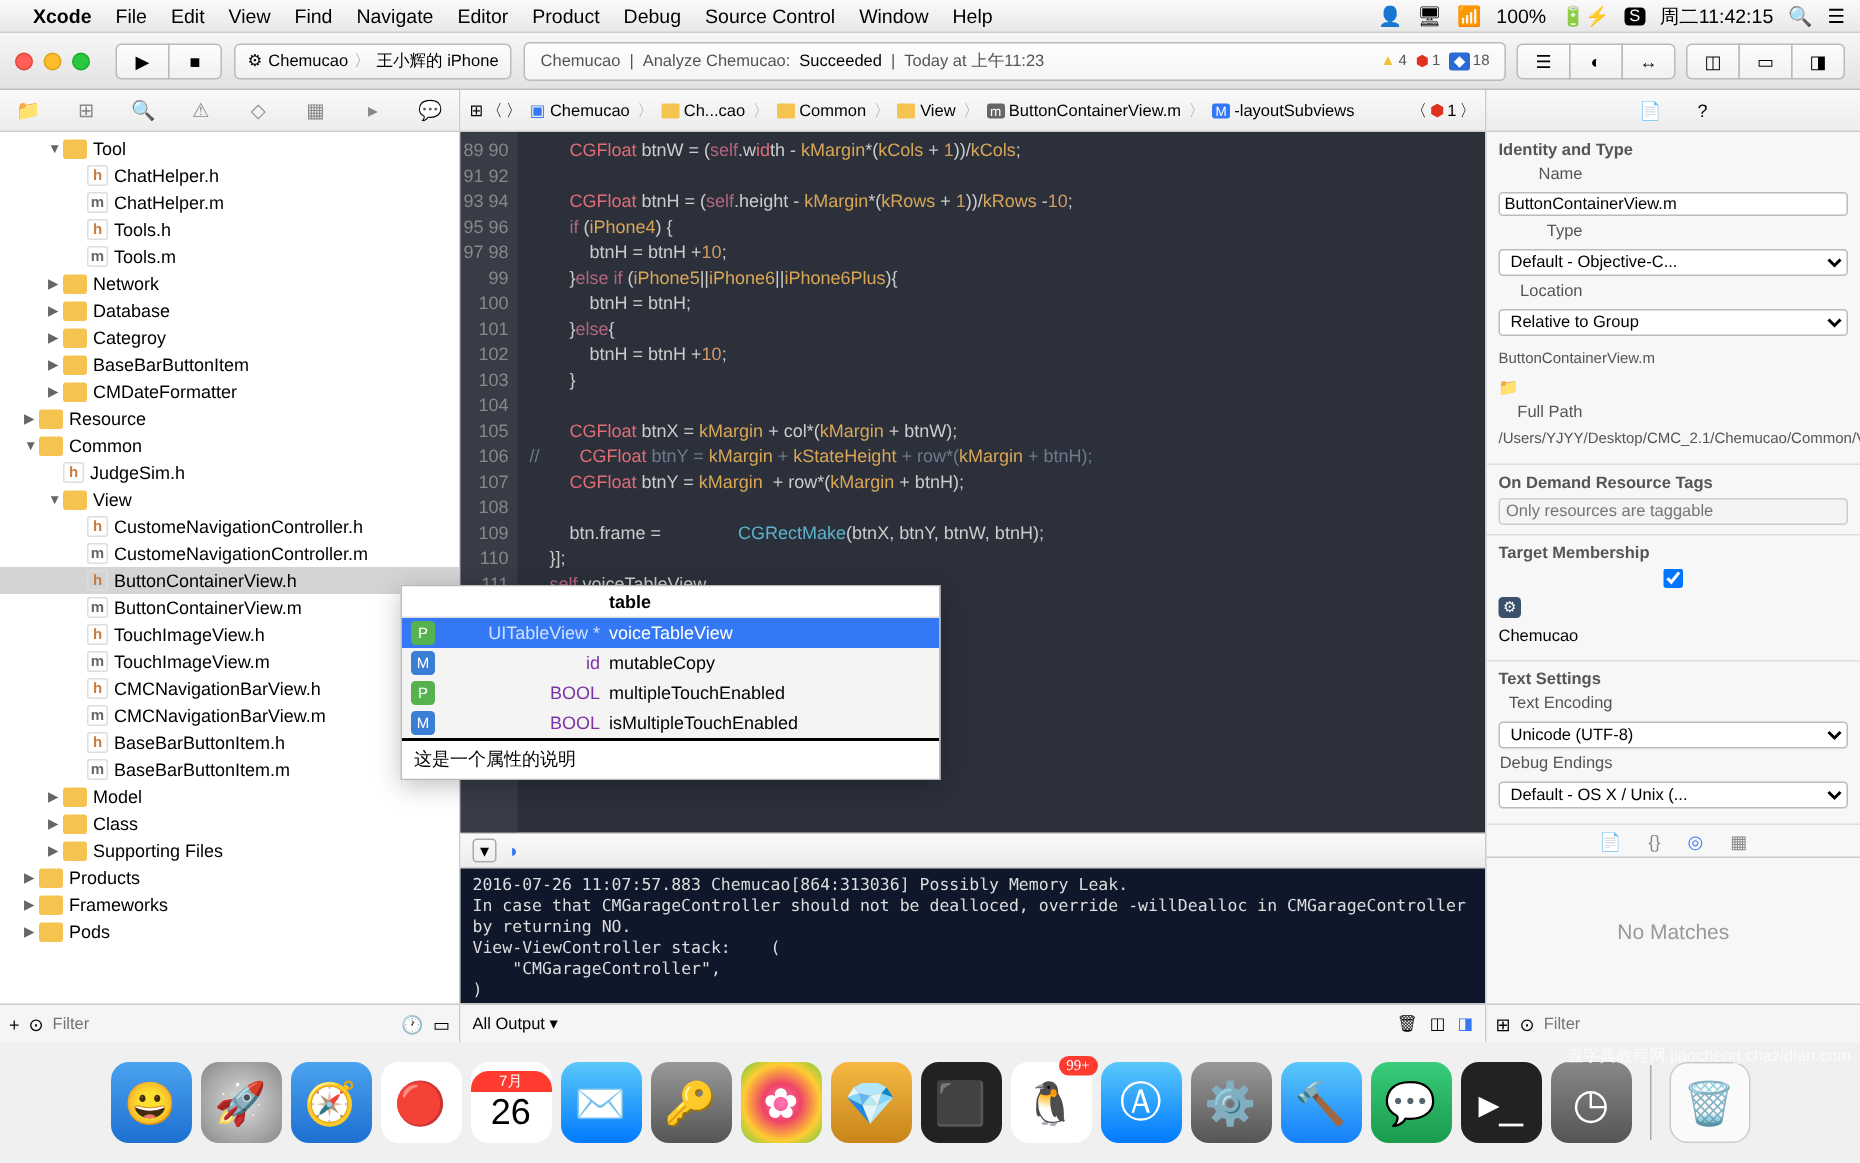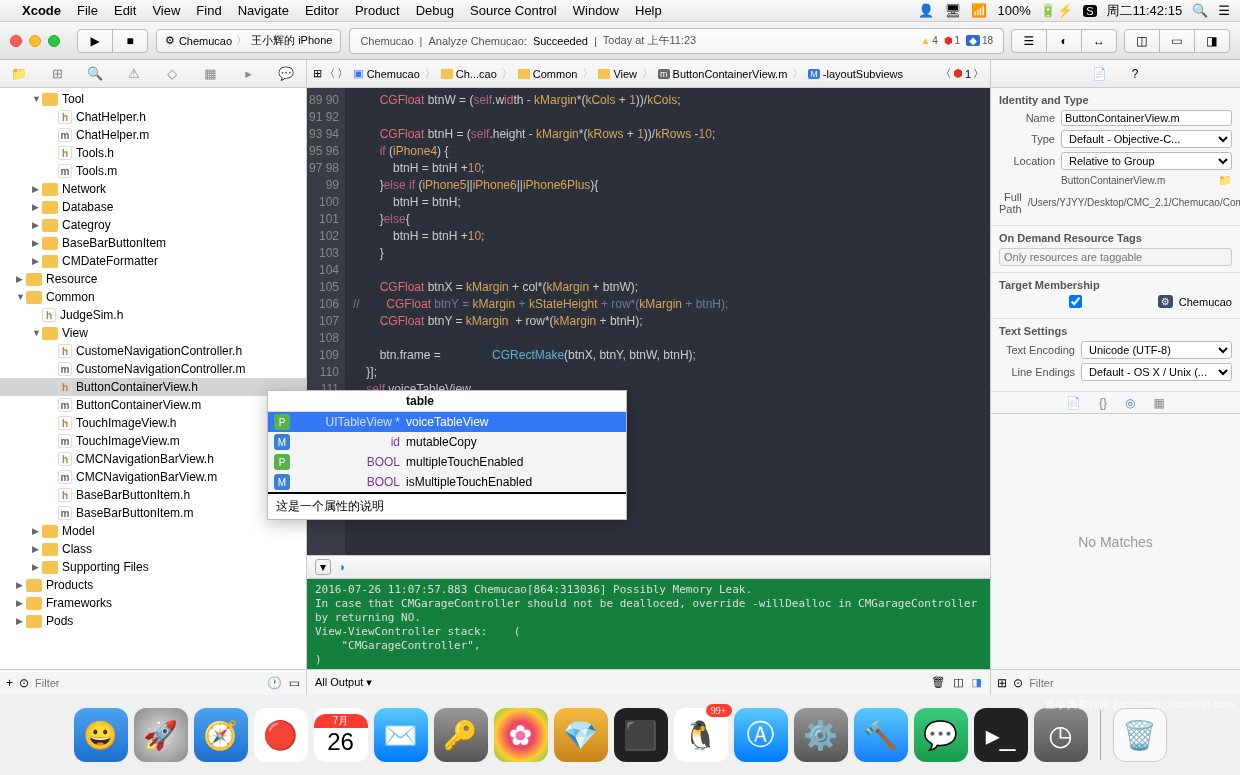--- a/index.html
+++ b/index.html
@@ -57,28 +57,28 @@
 .ac .hdr{background:#fff;padding:3px 8px;font-weight:bold;padding-left:138px;border-bottom:1px solid #ddd;}
 .ac .opt{display:flex;align-items:center;padding:2px 6px;gap:6px;}
 .ac .opt.sel{background:#3478f6;color:#fff;}
 .ac .kind{width:16px;height:16px;border-radius:3px;display:flex;align-items:center;justify-content:center;font-size:10px;color:#fff;}
 .ac .kind.P{background:#56b24e;} .ac .kind.M{background:#3a7fd5;}
 .ac .type{width:104px;text-align:right;color:#7a32a8;}
 .ac .opt.sel .type{color:#cfe0ff;}
 .ac .foot{background:#fff;border-top:2px solid #000000;padding:4px 8px;font-family:-apple-system;}
 
 .console-bar{height:24px;background:linear-gradient(#fafafa,#ececec);border-top:1px solid #ccc;border-bottom:1px solid #ccc;display:flex;align-items:center;padding:0 8px;gap:8px;}
-.console{height:90px;background:#15803d;color:#ddd;font-family:Menlo,monospace;font-size:11px;padding:4px 8px;line-height:14px;white-space:pre-wrap;}
+.console{height:90px;background:#0f172a;color:#ddd;font-family:Menlo,monospace;font-size:11px;padding:4px 8px;line-height:14px;white-space:pre-wrap;}
 .console-filter{height:26px;border-top:1px solid #ccc;display:flex;align-items:center;padding:0 8px;gap:8px;background:#f5f5f5;font-size:11px;}
 .console-filter .spacer{flex:1;}
 
 .insp-tabs{height:28px;border-bottom:1px solid #ccc;display:flex;align-items:center;justify-content:center;gap:24px;background:linear-gradient(#fafafa,#ececec);}
 .insp-section{padding:6px 8px;border-bottom:1px solid #ddd;font-size:11px;}
 .insp-section .title{font-weight:bold;color:#555;margin-bottom:4px;}
-.insp-row{display:flex;align-items:center;margin:4px 0;gap:6px;}
+.insp-row{display:flex;align-items:flex-start;margin:4px 0;gap:6px;flex-direction:column;}
 .insp-row .lbl{width:56px;text-align:right;color:#555;}
 .insp-row .val{flex:1;}
 .insp-row input,.insp-row select{width:100%;font-size:11px;border:1px solid #bbb;border-radius:3px;padding:1px 3px;background:#fff;}
 .insp-row .path{font-size:10px;color:#555;line-height:12px;}
 .nomatch{flex:1;display:flex;align-items:center;justify-content:center;color:#999;font-size:14px;}
 
 .dock{position:absolute;bottom:0;left:0;right:0;height:80px;background:rgba(240,240,240,.6);display:flex;align-items:center;justify-content:center;gap:6px;padding:0 20px;}
 .dock .app{width:54px;height:54px;border-radius:12px;display:flex;align-items:center;justify-content:center;font-size:28px;color:#fff;position:relative;}
 .dock .divider{width:1px;height:50px;background:#aaa;margin:0 6px;}
 .dock .badge-red{position:absolute;top:-4px;right:-4px;background:#ff3b30;color:#fff;font-size:10px;padding:1px 5px;border-radius:8px;font-family:-apple-system;}
@@ -492,21 +492,21 @@
           <span>Chemucao</span>
         </div>
     </div>
     <div class="insp-section">
       <div class="title">Text Settings</div>
       <div class="insp-row">
           <span class="lbl" style="width:76px">Text Encoding</span>
           <select class="val"><option>Unicode (UTF-8)</option></select>
         </div>
       <div class="insp-row">
-          <span class="lbl" style="width:76px">Line Endings</span>
+          <span class="lbl" style="width:76px">Debug Endings</span>
           <select class="val"><option>Default - OS X / Unix (...</option></select>
         </div>
     </div>
     <div style="height:22px;border-bottom:1px solid #ccc;display:flex;align-items:center;justify-content:center;gap:18px;color:#888;">
       <span>📄</span>
       <span>{}</span>
       <span style="color:#3478f6">◎</span>
       <span>▦</span>
     </div>
     <div class="nomatch">No Matches</div>

